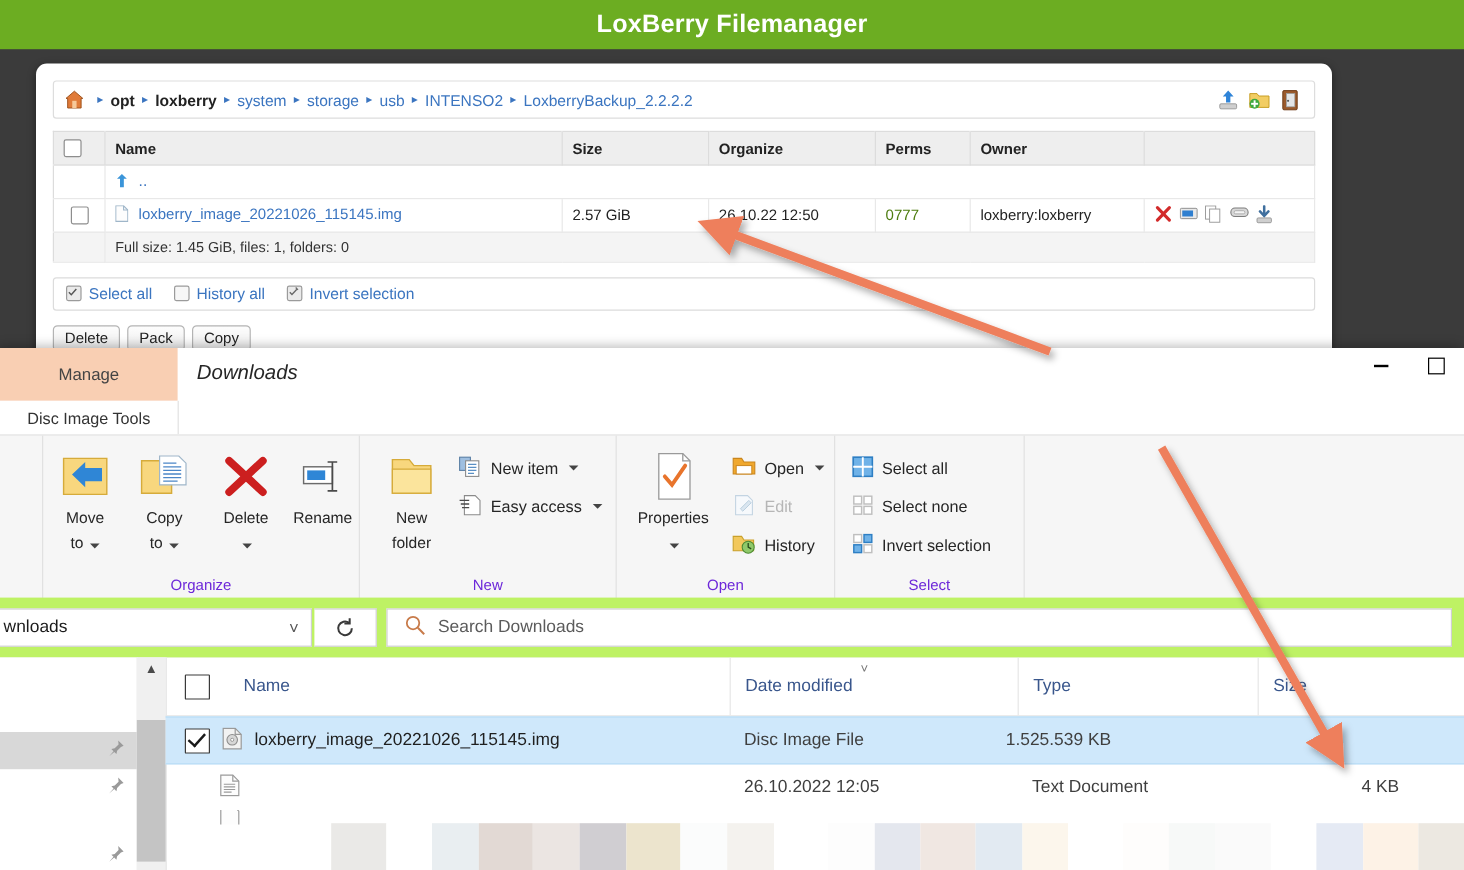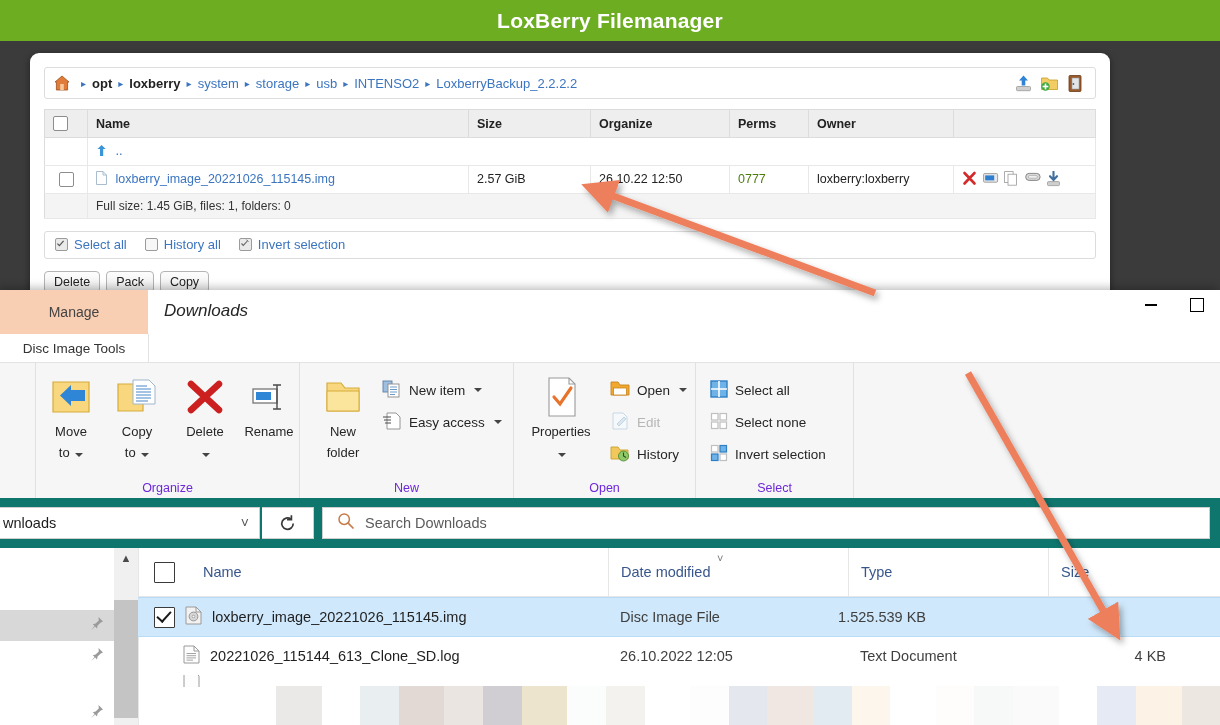--- a/index.html
+++ b/index.html
@@ -91,21 +91,21 @@
   .rgroup{position:absolute;top:0;height:136px;border-right:1px solid #e1e1e1;box-sizing:border-box;}
   .glabel{position:absolute;bottom:4px;left:0;width:100%;text-align:center;font-size:12.5px;color:#6d28d9;}
   .bigbtn{position:absolute;top:12px;width:66px;text-align:center;cursor:pointer;}
   .bigbtn .lbl{font-size:13px;color:#262626;line-height:17px;margin-top:4px;display:block;}
   .bigbtn .ico{height:44px;display:flex;align-items:center;justify-content:center;}
   .smallbtn{display:flex;align-items:center;gap:7px;cursor:pointer;font-size:13.5px;color:#262626;height:26px;}
   .smallbtn.disabled{color:#b6b6b6;}
   .caret{width:0;height:0;border-left:4px solid transparent;border-right:4px solid transparent;border-top:4px solid #444;display:inline-block;margin-left:2px;}
 
   
-  #addrbar{position:absolute;left:0;top:208px;width:1220px;height:50px;background:#0f766e;border-bottom:1px solid #e6e6e6;}
+  #addrbar{position:absolute;left:0;top:208px;width:1220px;height:50px;background:#bef264;border-bottom:1px solid #e6e6e6;}
   #addrbox{position:absolute;left:-6px;top:9px;width:266px;height:32px;border:1px solid #cfcfcf;background:#fff;display:flex;align-items:center;box-sizing:border-box;}
   #addrbox .apath{font-size:14.5px;color:#1b1b1b;padding-left:8px;white-space:nowrap;}
   #addrbox .chev{margin-left:auto;padding:0 10px;color:#555;font-size:14px;cursor:pointer;}
   #refreshbtn{position:absolute;left:262px;top:9px;width:52px;height:32px;border:1px solid #cfcfcf;border-left:none;background:#fff;display:flex;align-items:center;justify-content:center;cursor:pointer;font-size:17px;color:#3a3a3a;box-sizing:border-box;}
   #searchbox{position:absolute;left:322px;top:9px;width:888px;height:32px;border:1px solid #cfcfcf;background:#fff;display:flex;align-items:center;gap:10px;padding-left:14px;box-sizing:border-box;}
   #searchbox .ph{font-size:14.5px;color:#5b5b5b;}
 
   
   #filelist{position:absolute;left:0;top:258px;width:1220px;height:177px;background:#fff;}
   #navpane{position:absolute;left:0;top:0;width:114px;height:177px;background:#fff;border-right:1px solid #e6e6e6;}
@@ -601,21 +601,20 @@
           <span style="width:19px;display:inline-block;"></span>
           <span>
             <svg width="17" height="19" viewBox="0 0 17 19">
               <path d="M1 1 H11 L16 6 V18 H1 Z" fill="#fdfdfd" stroke="#9a9a9a" stroke-width="1"></path>
               <path d="M11 1 V6 H16" fill="none" stroke="#9a9a9a" stroke-width="1"></path>
               <g stroke="#9a9a9a" stroke-width="0.9">
                   <path d="M3.5 8.5 H13 M3.5 10.7 H13 M3.5 12.9 H13 M3.5 15.1 H10"></path>
                 </g>
             </svg>
           </span>
-          <span class="fname">20221026_115144_613_Clone_SD.log</span>
         </span>
         <span class="c-date">26.10.2022 12:05</span>
         <span class="c-type">Text Document</span>
         <span class="c-size">4 KB</span>
       </div>
 
       <div class="frow" style="height:12px;overflow:hidden;">
         <span class="c-name">
           <span style="width:19px;display:inline-block;"></span>
           <span>

